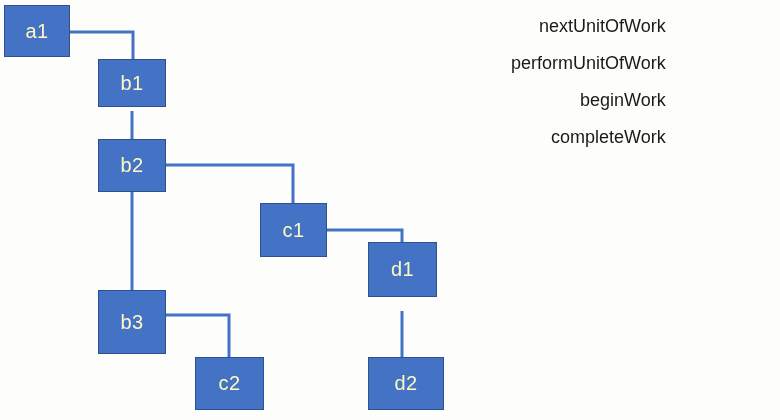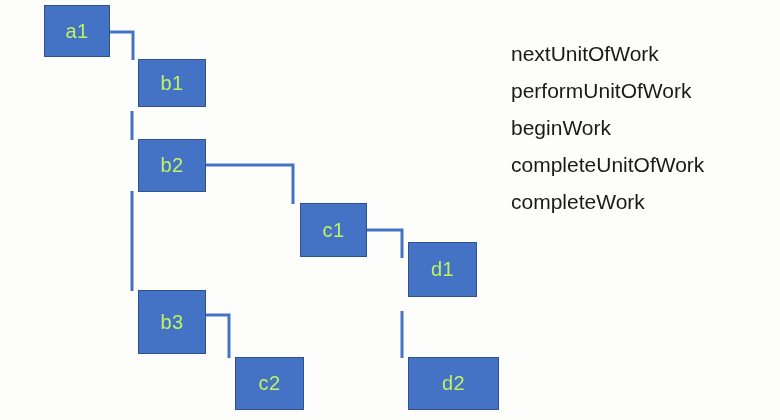--- a/index.html
+++ b/index.html
@@ -43,33 +43,33 @@
     inset: 0;
   }
   .node {
     position: absolute;
     background: var(--node-fill, #4472c4);
     border: 1.5px solid var(--node-border, #2f528f);
     box-sizing: border-box;
     display: flex;
     align-items: center;
     justify-content: center;
-    color: #bef264;
+    color: #fef9c3;
     font-size: 20px;
     letter-spacing: 0.5px;
-    margin-left: 40px;
   }
   .fn-list {
     position: absolute;
     left: 511px;
-    top: 35px;
-    font-size: 21px;
+    top: 8px;
+    font-size: 18px;
     line-height: 37px;
     color: var(--text, #1a1a1a);
     white-space: nowrap;
+    text-align: right;
   }
   .fn-item {
     height: 37px;
   }
 </style>
 </head>
 <body style="--bg: #fdfdfb; --node-fill: #4472C4; --node-border: #2F528F; --connector: #4472C4; --text: #1A1A1A;">
 
 <div class="stage">
   <div class="diagram">
@@ -97,25 +97,24 @@
         </div>
         <div class="node" style="left: 368px; top: 242px; width: 69px; height: 55px;">
           <span>d1</span>
         </div>
         <div class="node" style="left: 98px; top: 290px; width: 68px; height: 64px;">
           <span>b3</span>
         </div>
         <div class="node" style="left: 195px; top: 357px; width: 69px; height: 53px;">
           <span>c2</span>
         </div>
-        <div class="node" style="left: 368px; top: 357px; width: 91px; height: 53px;">
+        <div class="node" style="left: 368px; top: 357px; width: 76px; height: 53px;">
           <span>d2</span>
         </div>
       </div>
   </div>
   <div class="fn-list">
       <div class="fn-item">nextUnitOfWork</div>
       <div class="fn-item">performUnitOfWork</div>
       <div class="fn-item">beginWork</div>
-      <div class="fn-item">completeUnitOfWork</div>
       <div class="fn-item">completeWork</div>
     </div>
 </div>
 
 </body></html>

